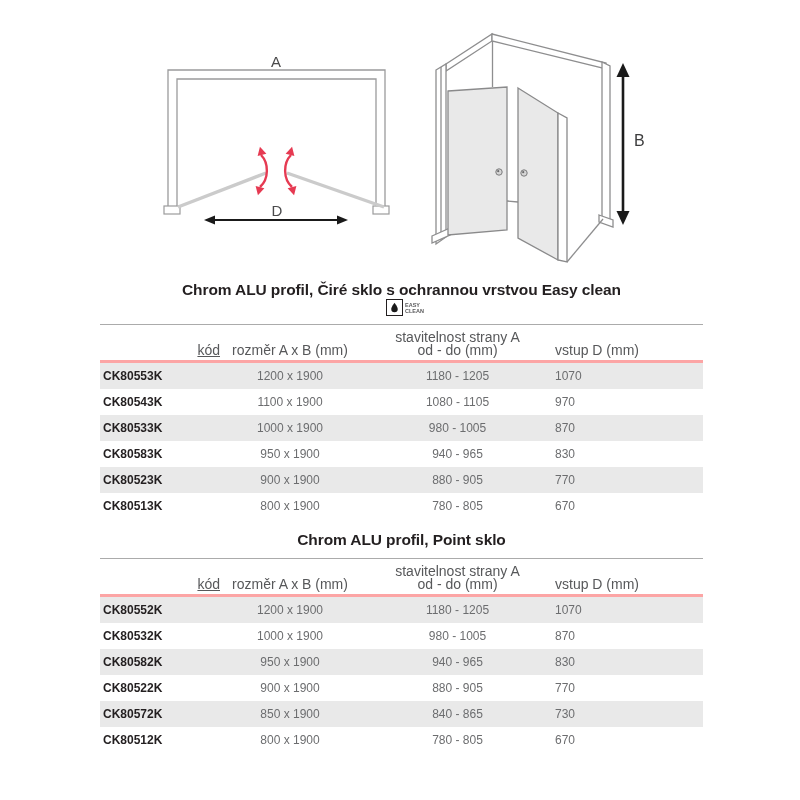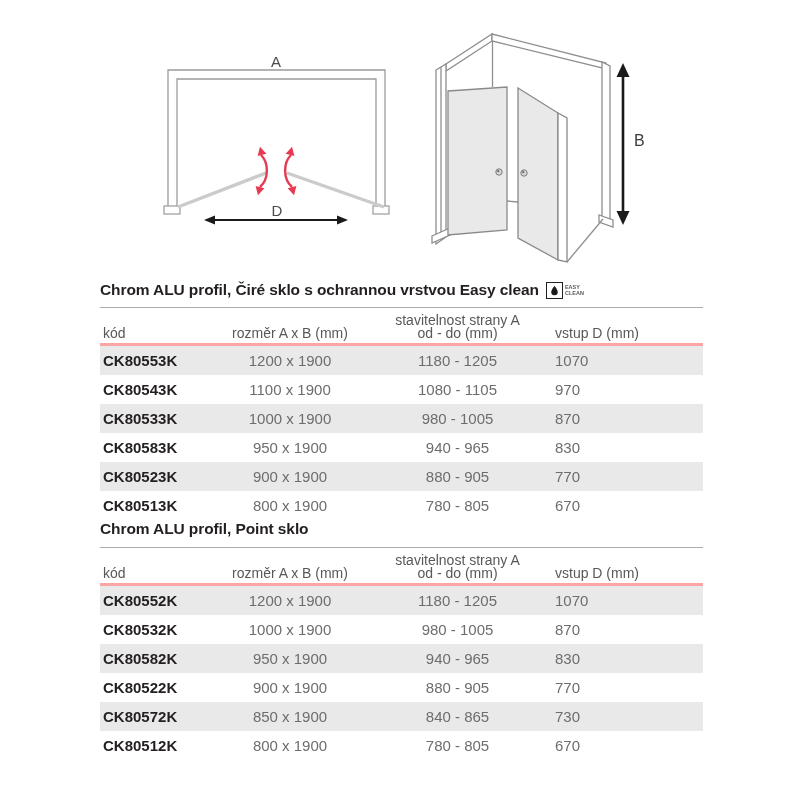--- a/index.html
+++ b/index.html
@@ -16,23 +16,23 @@
   .diagram-front { position: absolute; left: 153px; top: 42px; }
   .diagram-iso   { position: absolute; left: 420px; top: 25px; }
 
   
   .content { position: absolute; left: 100px; top: 281px; width: 603px; }
 
   h2.section-title {
     margin: 0 0 8px 0;
     font-size: 15.5px; font-weight: bold; color: #231f20;
     letter-spacing: -0.1px;
-    display: flex; align-items: center;
-  }
-  h2.section-title.second { margin-bottom: 9px; }
+    display: flex; align-items: center; flex-direction: column;
+  }
+  h2.section-title.second { margin-top: 12px; margin-bottom: 9px; }
 
   .easyclean { display: inline-flex; align-items: center; margin-left: 7px; }
   .ec-box {
     width: 17px; height: 17px; border: 1.5px solid #231f20;
     display: inline-flex; align-items: center; justify-content: center;
     background: #fff;
   }
   .ec-text {
     display: inline-flex; flex-direction: column; justify-content: center;
     font-size: 5.5px; line-height: 6px; font-weight: bold; color: #58585a;
@@ -42,27 +42,27 @@
   table.spec {
     border-collapse: collapse; table-layout: fixed;
     width: 603px;
     border-top: 1px solid #ababab;
   }
   table.spec th {
     font-weight: normal; color: #57585a; font-size: 14px; line-height: 12.5px;
     padding: 6px 0 4px 0; vertical-align: bottom;
     border-bottom: 3px solid #fca5a5;
   }
-  table.spec th.h-code  { text-align: left; padding-left: 3px; }
+  table.spec th.h-code  { text-align: right; padding-left: 3px; text-decoration: underline; }
   table.spec th.h-size  { text-align: center; }
   table.spec th.h-adj   { text-align: center; }
   table.spec th.h-entry { text-align: left; padding-right: 2px; }
 
   table.spec td {
-    font-size: 15px; color: #6c6d6f;
+    font-size: 12px; color: #6c6d6f;
     padding: 6px 0 6px 0; height: 15px;
   }
   table.spec td.kod   { font-weight: bold; color: #231f20; text-align: left; padding-left: 3px; }
   table.spec td.c     { text-align: center; }
   table.spec td.r     { text-align: left; padding-right: 36px; }
   table.spec tbody tr:nth-of-type(odd) { background: #e9e9e9; }
 </style>
 </head>
 <body>
 

